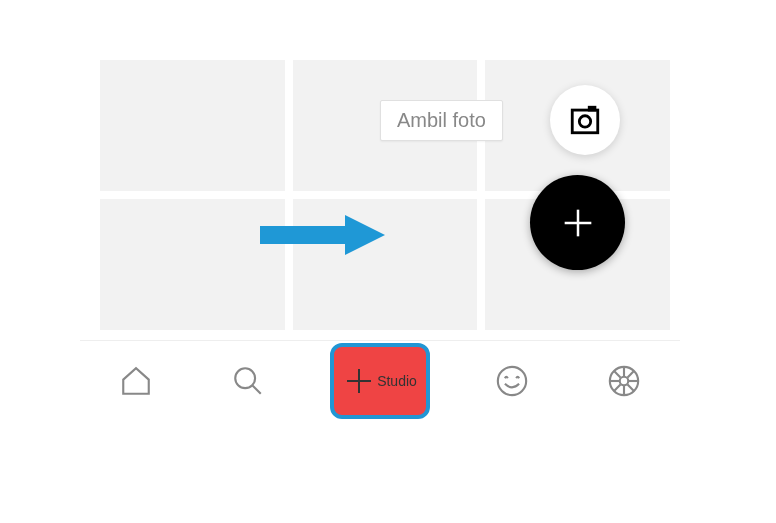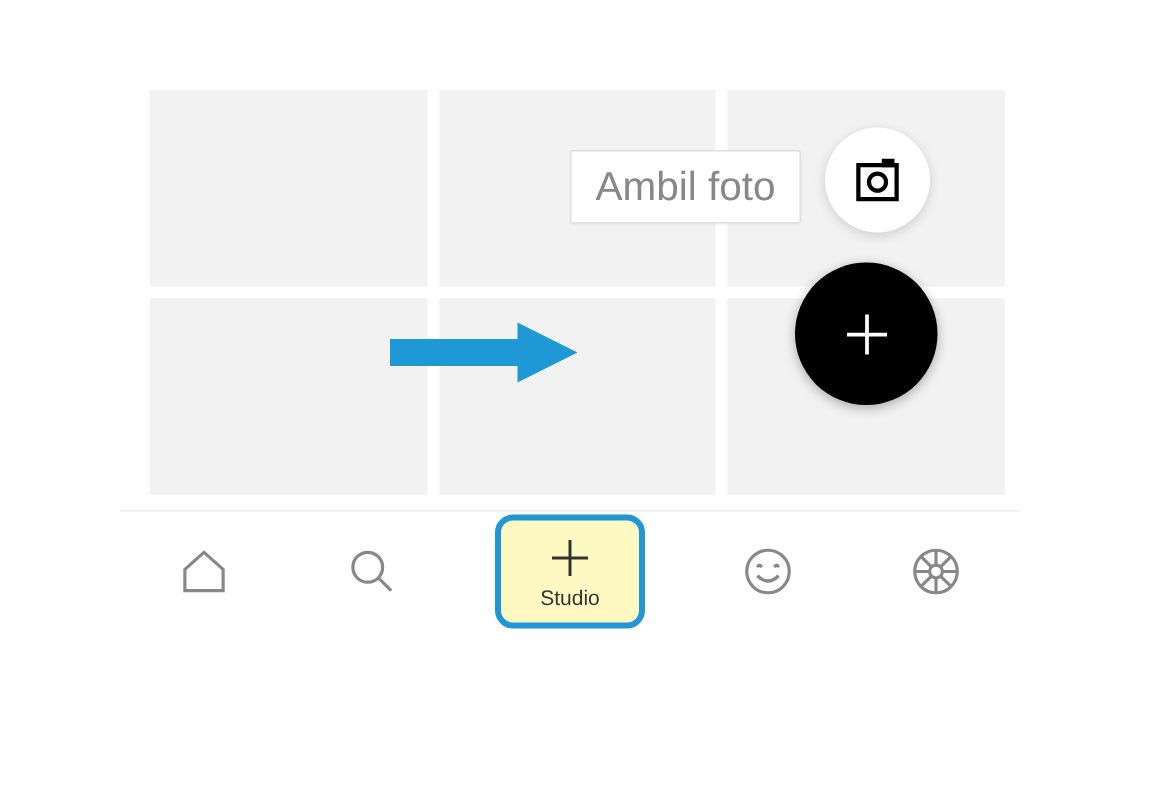--- a/index.html
+++ b/index.html
@@ -1,29 +1,29 @@
 <!DOCTYPE html>
 <html><head>
   <meta charset="utf-8">
   <style>
     * { margin: 0; padding: 0; box-sizing: border-box; }
     body { width: 776px; height: 523px; background: #fff; font-family: -apple-system, Helvetica, Arial, sans-serif; position: relative; }
     .content { position: absolute; left: 100px; top: 60px; width: 570px; height: 270px; }
     .grid { display: grid; grid-template-columns: repeat(3, 1fr); grid-template-rows: repeat(2, 1fr); gap: 8px; width: 100%; height: 100%; }
     .grid-cell { background: #f2f2f2; }
-    .tooltip { position: absolute; background: #fff; border: 1px solid #e0e0e0; padding: 8px 16px; color: #888; font-size: 27px; border-radius: 2px; box-shadow: 0 1px 2px rgba(0,0,0,0.05); }
+    .tooltip { position: absolute; background: #fff; border: 1px solid #e0e0e0; padding: 8px 16px; color: #888; font-size: 20px; border-radius: 2px; box-shadow: 0 1px 2px rgba(0,0,0,0.05); }
     .tooltip-ambil { top: 40px; left: 280px; }
     .tooltip-impor { top: 150px; left: 300px; }
     .fab { position: absolute; border-radius: 50%; display: flex; align-items: center; justify-content: center; }
     .fab-camera { top: 25px; left: 450px; width: 70px; height: 70px; background: #fff; box-shadow: 0 2px 8px rgba(0,0,0,0.15); }
     .fab-plus { top: 115px; left: 430px; width: 95px; height: 95px; background: #000; box-shadow: 0 2px 8px rgba(0,0,0,0.3); }
     .arrow { position: absolute; top: 150px; left: 155px; }
     .bottom-nav { position: absolute; left: 80px; top: 340px; width: 600px; height: 80px; display: flex; align-items: center; justify-content: space-around; border-top: 1px solid #eee; }
     .nav-item { width: 60px; height: 60px; display: flex; align-items: center; justify-content: center; }
-    .nav-studio { width: 100px; height: 76px; background: #fef9c3; border: 4px solid #2196d4; border-radius: 12px; display: flex; flex-direction: column; align-items: center; justify-content: center; gap: 2px; }
+    .nav-studio { width: 100px; height: 76px; background: #ef4444; border: 4px solid #2196d4; border-radius: 12px; display: flex; flex-direction: row; align-items: center; justify-content: center; gap: 2px; }
     .nav-studio-label { font-size: 14px; color: #333; }
   </style>
 </head>
 <body>
 
 <div class="content">
   <div class="grid">
     <div class="grid-cell"></div>
     <div class="grid-cell"></div>
     <div class="grid-cell"></div>

